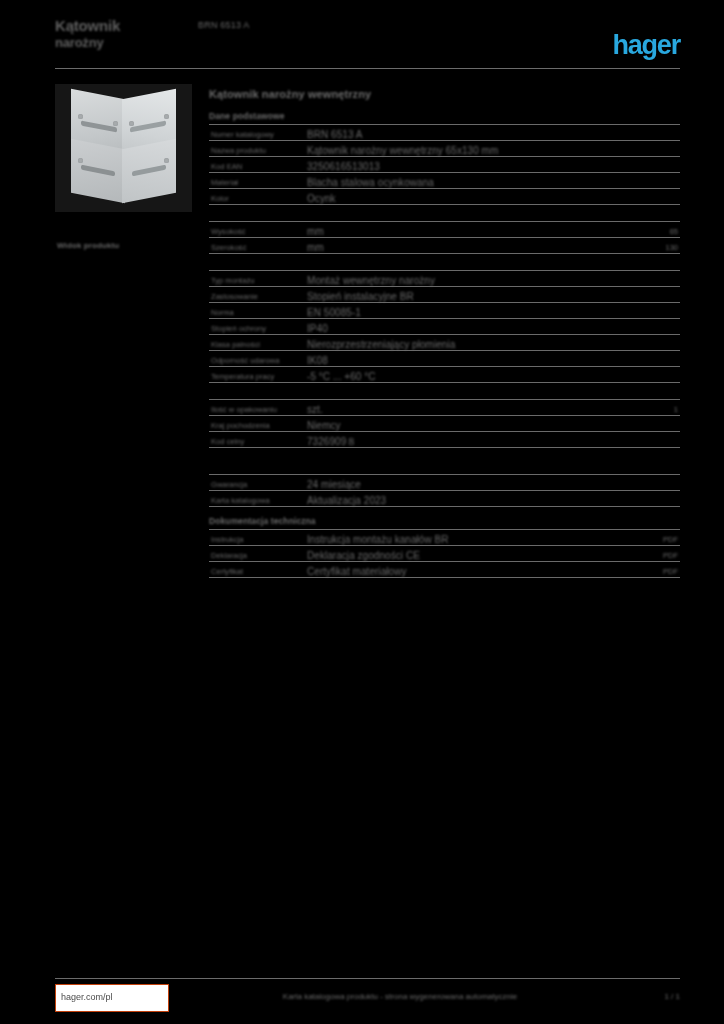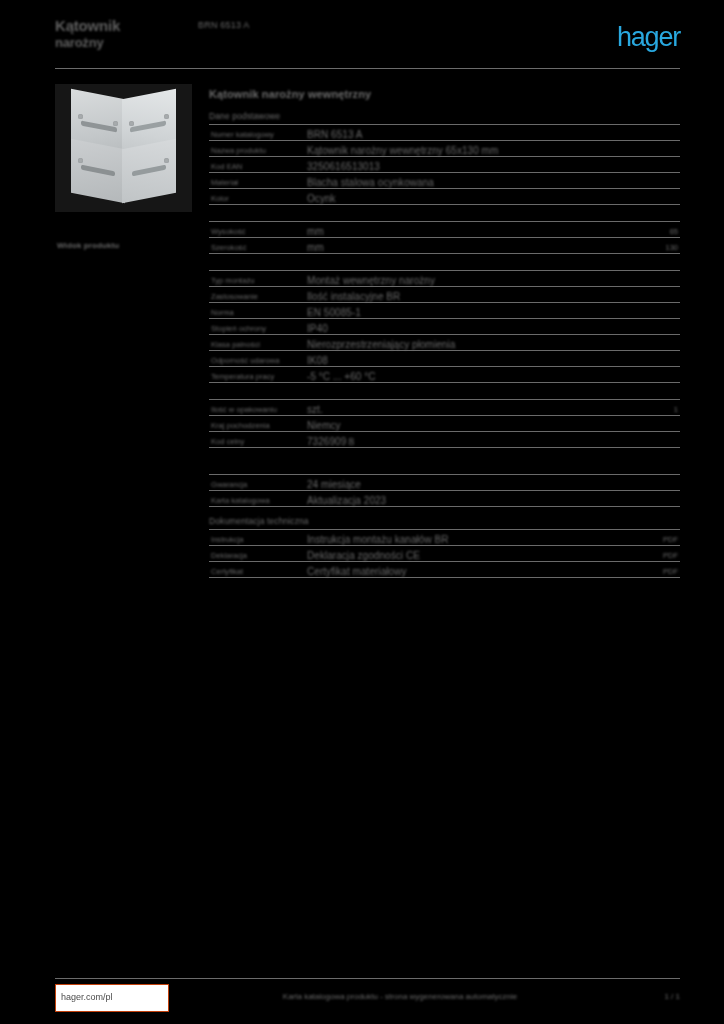--- a/index.html
+++ b/index.html
@@ -51,24 +51,24 @@
     left: 143px;
     top: 2px;
     color: #6a6a6a;
     font-size: 9px;
     letter-spacing: 0.2px;
     filter: blur(1px);
   }
   .brand {
     position: absolute;
     right: 0;
-    top: 6px;
+    top: 14px;
     color: #29a8df;
     font-size: 27px;
-    font-weight: normal;
+    font-weight: bold;
     letter-spacing: -1.2px;
     line-height: 27px;
     filter: blur(0.7px);
   }
   .header-rule {
     position: absolute;
     left: 55px;
     top: 68px;
     width: 625px;
     height: 1px;
@@ -207,21 +207,21 @@
     font-size: 11px;
     font-weight: bold;
     letter-spacing: 0.1px;
     filter: blur(1px);
     height: 14px;
   }
 
   .group-head {
     color: #6b6b6b;
     font-size: 8.5px;
-    font-weight: normal;
+    font-weight: bold;
     letter-spacing: 0.1px;
     filter: blur(0.9px);
     padding-bottom: 3px;
   }
 
   
   .rowblock {
     border-top: 1px solid #6a6a6a;
   }
   .row {
@@ -398,21 +398,21 @@
     <div class="gap-md"></div>
 
     <div class="rowblock">
       <div class="row">
         <div class="k">Typ montażu</div>
         <div class="v">Montaż wewnętrzny narożny</div>
         <div class="n"></div>
       </div>
       <div class="row">
         <div class="k">Zastosowanie</div>
-        <div class="v">Ilość instalacyjne BR</div>
+        <div class="v">Stopień instalacyjne BR</div>
         <div class="n"></div>
       </div>
       <div class="row">
         <div class="k">Norma</div>
         <div class="v">EN 50085-1</div>
         <div class="n"></div>
       </div>
       <div class="row">
         <div class="k">Stopień ochrony</div>
         <div class="v">IP40</div>

